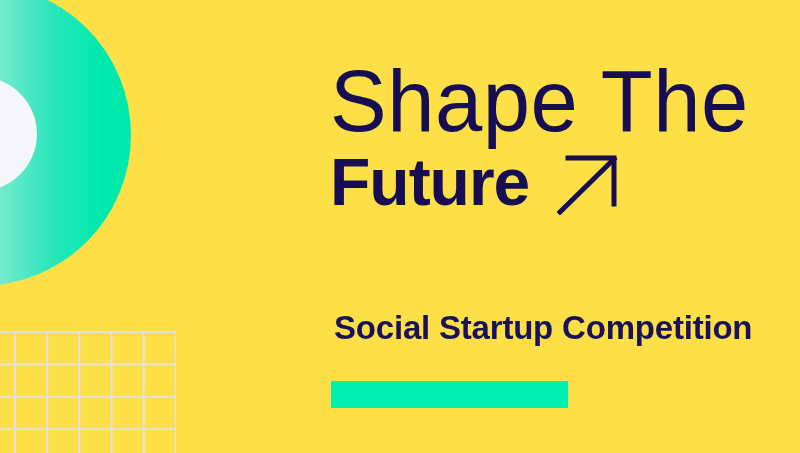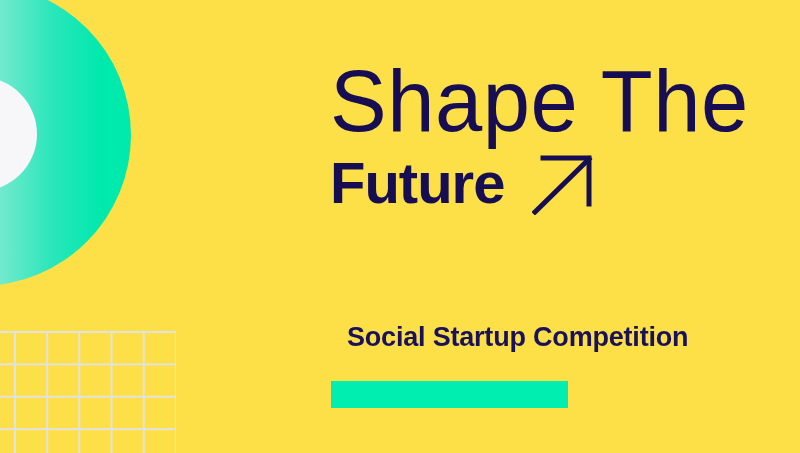--- a/index.html
+++ b/index.html
@@ -89,45 +89,45 @@
 
   .line-bold-row {
     display: flex;
     align-items: center;
     margin-top: 8px;
   }
 
   .line-bold {
     font-family: "Liberation Sans", sans-serif;
     font-weight: 700;
-    font-size: 58px;
+    font-size: 66px;
     line-height: 0.95;
     letter-spacing: -1px;
     color: #160d52;
     margin: 0;
     white-space: nowrap;
   }
 
   .arrow-icon {
     margin-left: 28px;
     margin-top: 4px;
     display: block;
     flex: 0 0 auto;
   }
 
   .subtitle {
     position: absolute;
     left: 331px;
     top: 306px;
     font-family: "Liberation Sans", sans-serif;
     font-weight: 700;
-    font-size: 27px;
+    font-size: 33px;
     letter-spacing: -0.2px;
     color: #191159;
-    margin: 16px;
+    margin: 3px;
     white-space: nowrap;
   }
 
   .accent-bar {
     position: absolute;
     left: 331px;
     top: 381px;
     width: 237px;
     height: 27px;
     background: #00efb0;

